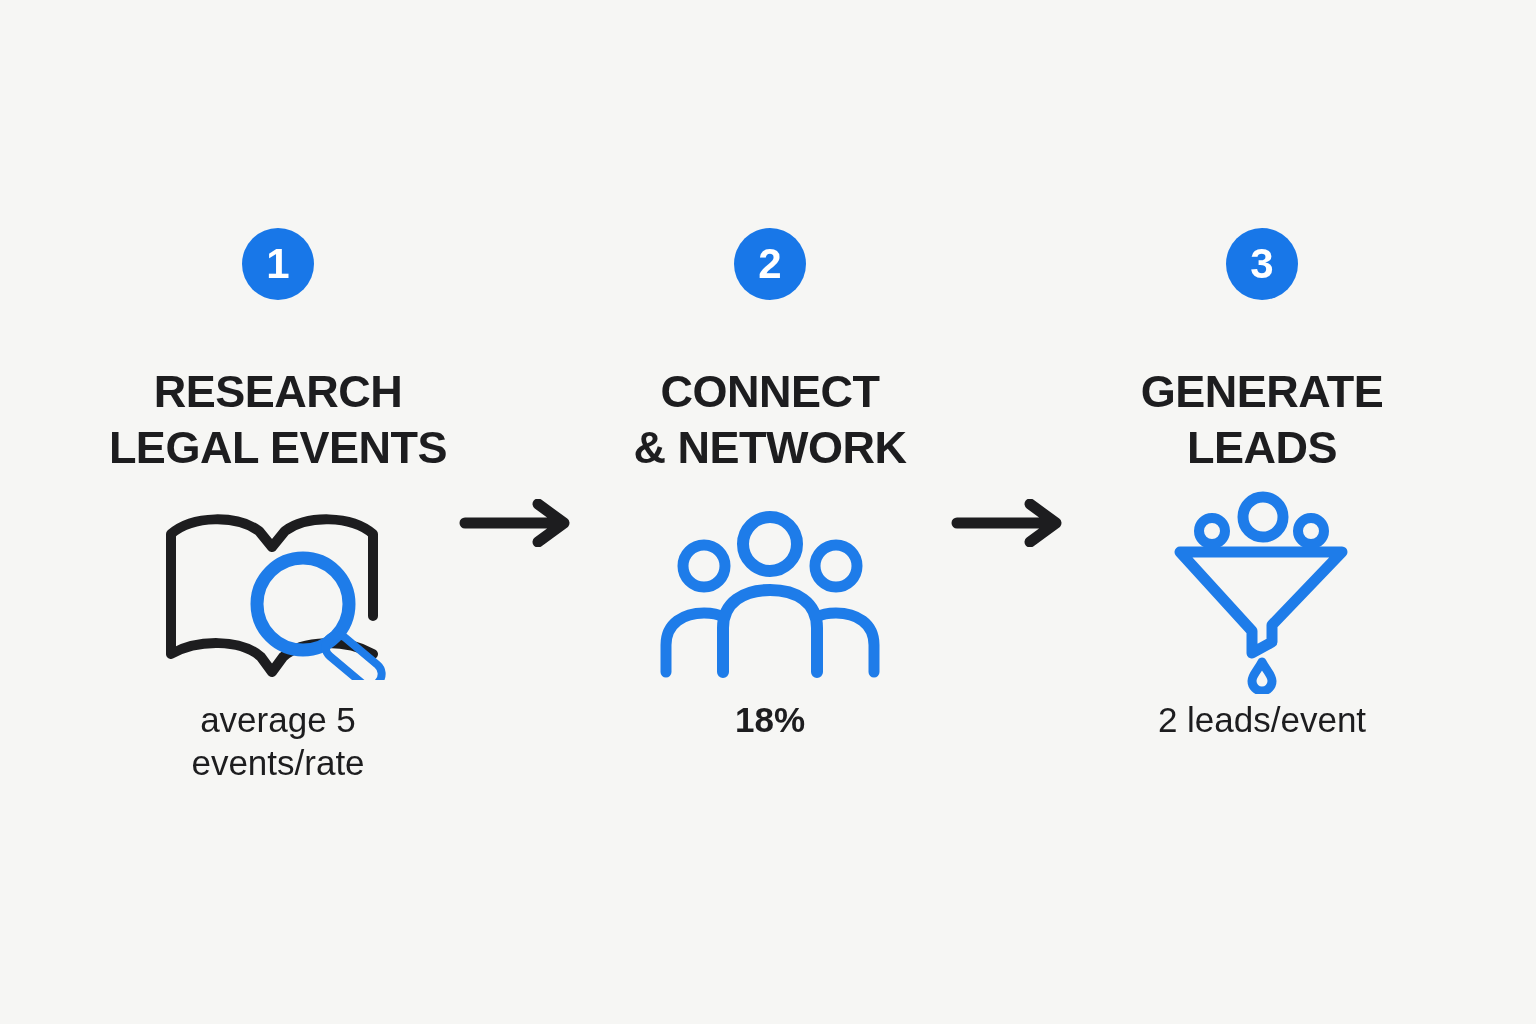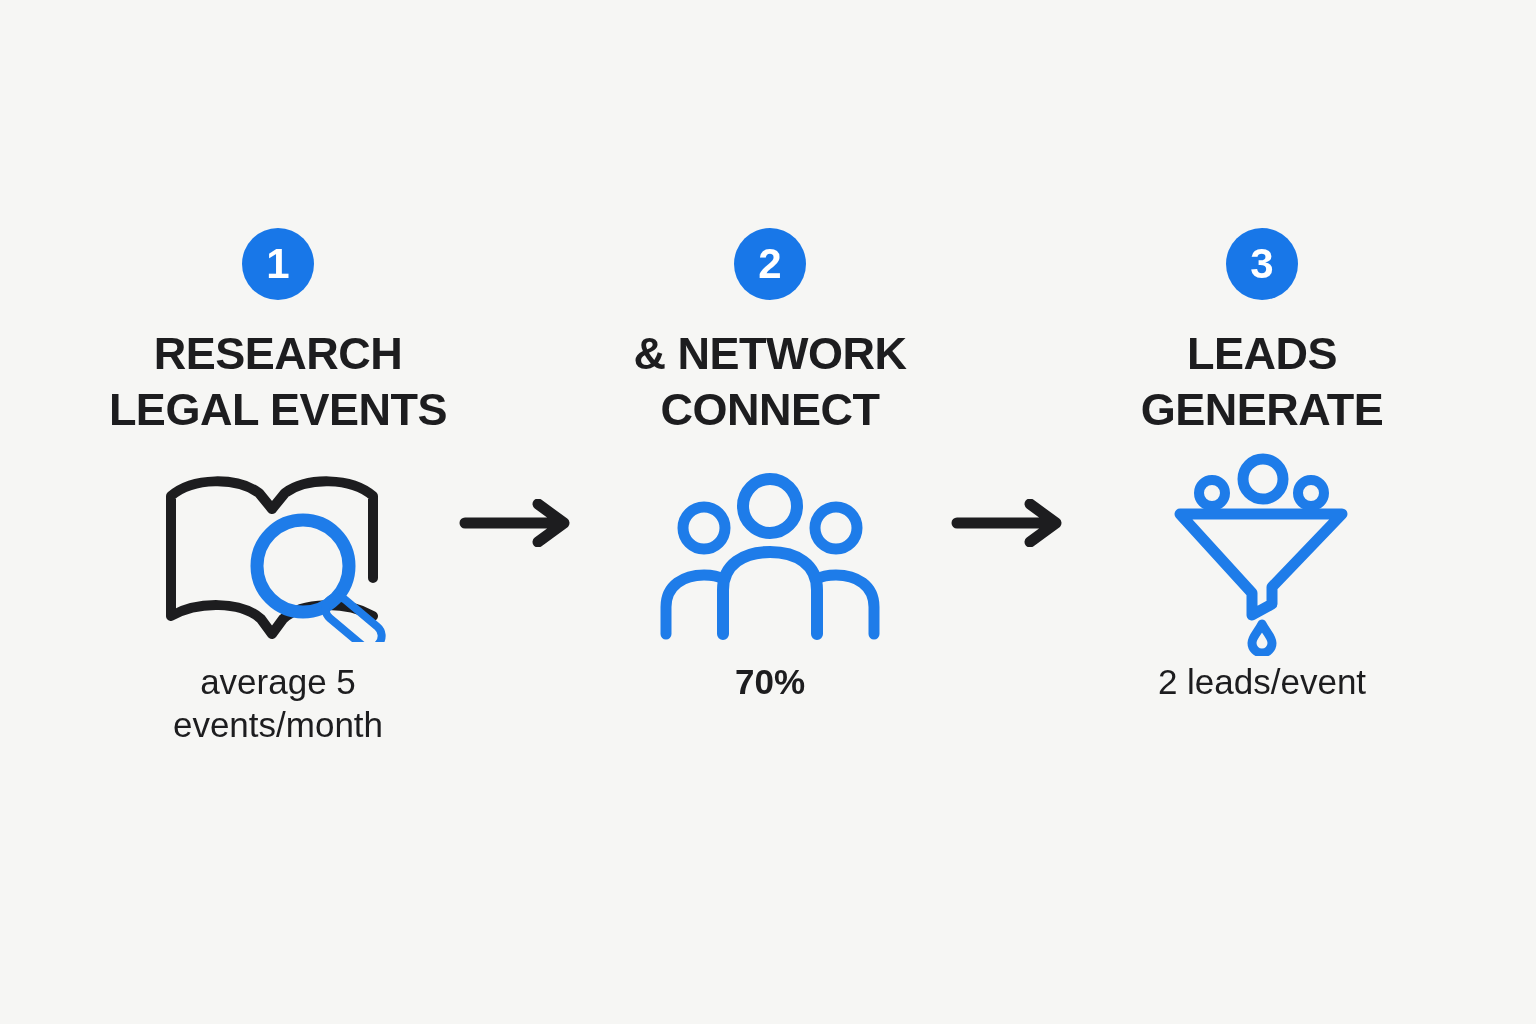--- a/index.html
+++ b/index.html
@@ -44,20 +44,21 @@
     margin-bottom: 26px;
     line-height: 1;
   }
 
   .title {
     font-size: 45px;
     font-weight: 700;
     line-height: 1.24;
     letter-spacing: -0.5px;
     color: var(--ink);
+    margin-top: 38px;
   }
 
   .icon-box {
     height: 212px;
     margin-top: 10px;
     display: flex;
     align-items: center;
     justify-content: center;
   }
 
@@ -106,65 +107,65 @@
                  C 193 135, 150 135, 130 153
                  L 119 168 L 108 153
                  C 88 135, 45 135, 18 150"></path>
 
         <circle class="stroke-blue" stroke-width="13" cx="150" cy="100" r="46"></circle>
         <rect class="stroke-blue" stroke-width="8" x="183" y="126" width="66" height="24" rx="12" transform="rotate(40 183 126)"></rect>
       </svg>
     </div>
     <div class="stat">
       <div>average 5</div>
-      <div>events/month</div>
+      <div>events/rate</div>
     </div>
   </div>
 
   <svg class="flow-arrow a0" viewBox="0 0 125 48" aria-hidden="true">
     <path class="stroke-ink" stroke-width="11" stroke-linecap="round" stroke-linejoin="round" d="M 7 24 H 102 M 80 5 L 106 24 L 80 43"></path>
   </svg>
 
   <div class="step s1">
     <div class="badge">
       <span>2</span>
     </div>
     <div class="title">
+      <div>CONNECT</div>
       <div>&amp; NETWORK</div>
-      <div>CONNECT</div>
     </div>
     <div class="icon-box">
       <svg width="222" height="172" viewBox="0 0 222 172" aria-hidden="true">
 
         <circle class="stroke-blue" stroke-width="11" cx="45" cy="60" r="21"></circle>
         <path class="stroke-blue" stroke-width="11" stroke-linecap="round" d="M 7 166 L 7 139 C 7 117 25 107 45 107 C 53 107 59 108 64 111"></path>
 
         <circle class="stroke-blue" stroke-width="11" cx="177" cy="60" r="21"></circle>
         <path class="stroke-blue" stroke-width="11" stroke-linecap="round" d="M 215 166 L 215 139 C 215 117 197 107 177 107 C 169 107 163 108 158 111"></path>
 
         <circle class="stroke-blue" stroke-width="12" cx="111" cy="38" r="27"></circle>
         <path class="stroke-blue" stroke-width="12" stroke-linecap="round" d="M 64 166 L 64 122 C 64 96 85 84 111 84 C 137 84 158 96 158 122 L 158 166"></path>
       </svg>
     </div>
     <div class="stat">
-      <div class="em">70%</div>
+      <div class="em">18%</div>
     </div>
   </div>
 
   <svg class="flow-arrow a1" viewBox="0 0 125 48" aria-hidden="true">
     <path class="stroke-ink" stroke-width="11" stroke-linecap="round" stroke-linejoin="round" d="M 7 24 H 102 M 80 5 L 106 24 L 80 43"></path>
   </svg>
 
   <div class="step s2">
     <div class="badge">
       <span>3</span>
     </div>
     <div class="title">
+      <div>GENERATE</div>
       <div>LEADS</div>
-      <div>GENERATE</div>
     </div>
     <div class="icon-box">
       <svg width="180" height="204" viewBox="0 0 180 204" aria-hidden="true">
 
         <circle class="stroke-blue" stroke-width="11" cx="91" cy="27" r="20"></circle>
         <circle class="stroke-blue" stroke-width="10" cx="40" cy="41" r="13"></circle>
         <circle class="stroke-blue" stroke-width="10" cx="139" cy="41" r="13"></circle>
 
         <path class="stroke-blue" stroke-width="11" stroke-linejoin="round" d="M 8 62 L 170 62 L 100 135 L 100 152 L 80 163 L 80 141 Z"></path>
 

